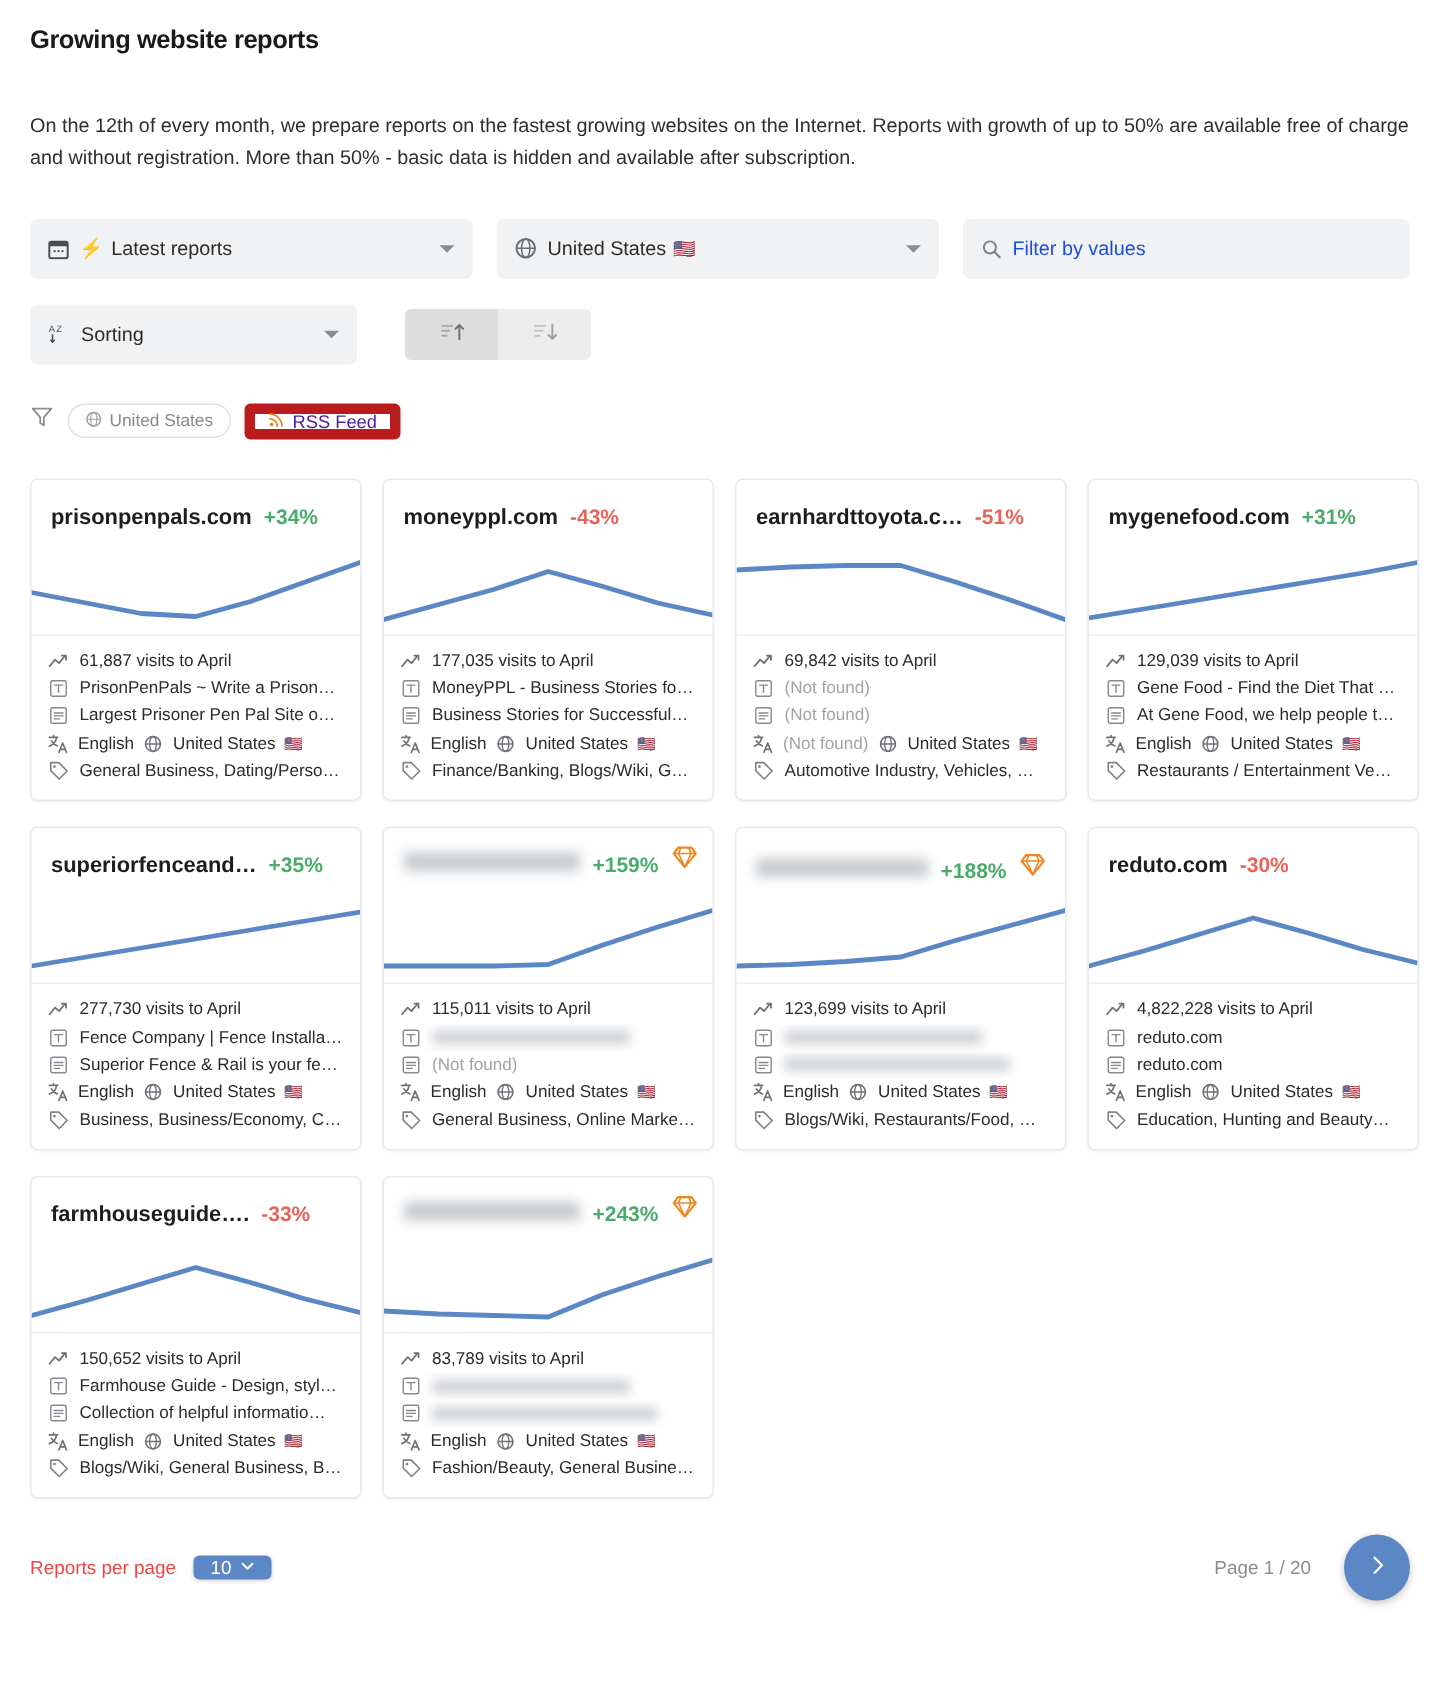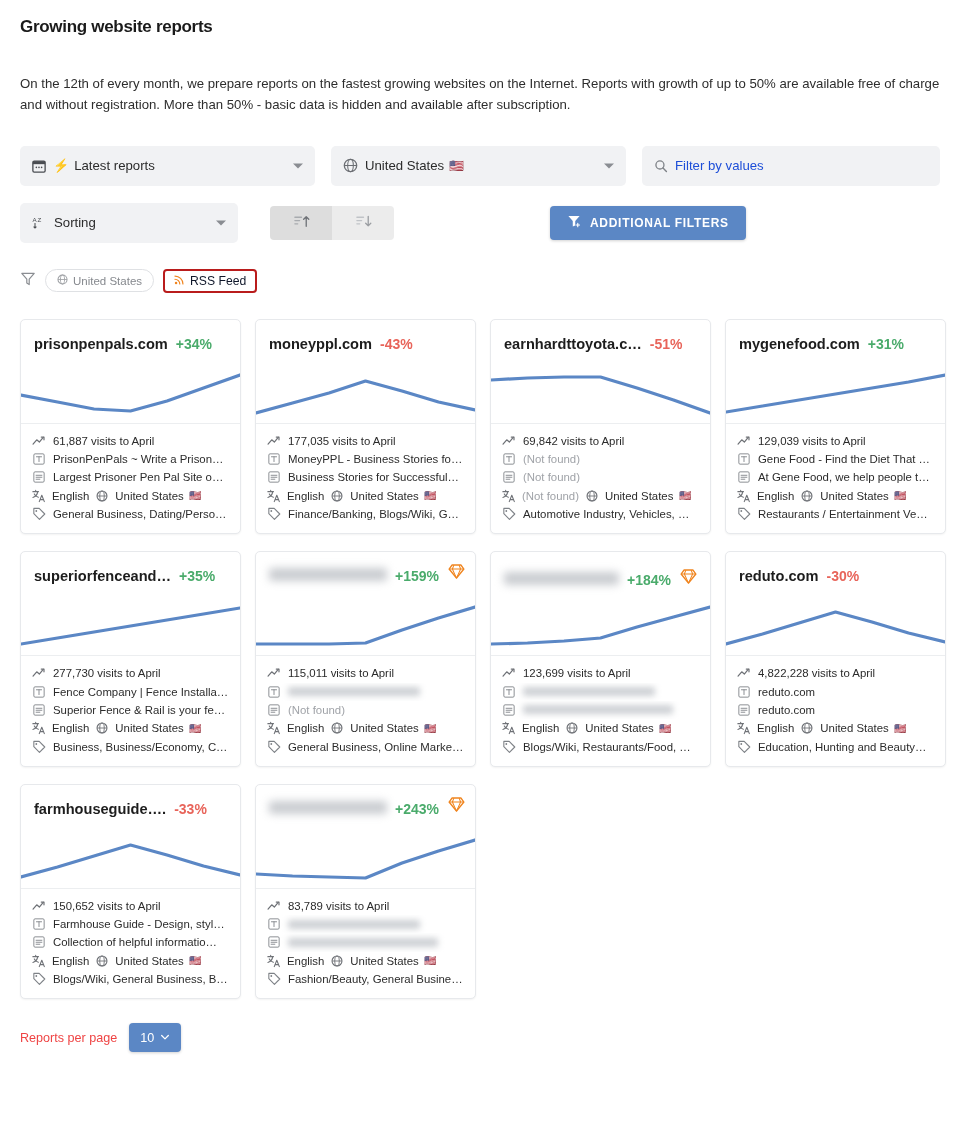--- a/index.html
+++ b/index.html
@@ -110,23 +110,23 @@
     border-radius: 13px;
     height: 23px;
     display: flex; align-items: center; gap: 5px;
     padding: 0 11px;
     font-size: 11.5px;
     color: #86898e;
     background: #fff;
     cursor: pointer;
   }
   .chip-rss {
-    border: 2px solid #b91c1c;
+    border: 7px solid #b91c1c;
     border-radius: 4px;
-    color: #0f172a;
+    color: #4c1d95;
     height: 24px;
     display: flex; align-items: center; gap: 5px;
     padding: 0 9px;
     font-size: 12.2px;
     background: #fff;
     cursor: pointer;
   }
 
   
   .grid {
@@ -207,21 +207,21 @@
     align-items: center;
     margin-top: 24px;
   }
   .rpp-label { font-size: 12.6px; color: #ef4444; }
   .rpp-select {
     margin-left: 12px;
     background: #5b87c5;
     color: #fff;
     border: none;
     border-radius: 4px;
-    height: 29px;
+    height: 16px;
     padding: 0 11px;
     font-size: 12.6px;
     display: flex; align-items: center; gap: 6px;
     cursor: pointer;
     box-shadow: 0 1px 3px rgba(0,0,0,0.18);
   }
   .pager { margin-left: auto; display: flex; align-items: center; gap: 22px; }
   .page-label { font-size: 12.6px; color: #8a8d92; }
   .next-btn {
     width: 44px; height: 44px;
@@ -307,29 +307,20 @@
       <button class="sort-btn">
         <span>
           <svg width="17" height="17" viewBox="0 0 18 18">
               <path d="M2 4.5h7M2 8h5M2 11.5h3" stroke="#c0c3c7" stroke-width="1.4" stroke-linecap="round"></path>
               <path d="M14 3.5v10M11.3 10.9L14 13.6l2.7-2.7" fill="none" stroke="#9b9ea2" stroke-width="1.4" stroke-linecap="round" stroke-linejoin="round"></path>
             </svg>
         </span>
       </button>
     </div>
 
-    <button class="btn-addfilters">
-      <span>
-        <svg width="14" height="14" viewBox="0 0 16 16">
-            <path d="M1.6 2.2h12.8L9.4 8v5.2L6.6 14.4V8z" fill="#ffffff"></path>
-            <path d="M12.3 10.6v4M10.3 12.6h4" stroke="#ffffff" stroke-width="1.3" stroke-linecap="round"></path>
-          </svg>
-      </span>
-      <span>ADDITIONAL FILTERS</span>
-    </button>
   </div>
 
   <div class="chip-row">
     <span>
       <svg width="16" height="16" viewBox="0 0 16 16">
           <path d="M1.8 2.4h12.4L9.2 8.2v5.4L6.8 12V8.2z" fill="none" stroke="#8a8d92" stroke-width="1.2" stroke-linejoin="round"></path>
         </svg>
     </span>
     <span class="chip">
       <span>
@@ -768,21 +759,21 @@
               </svg>
             </span>
             <span class="txt">General Business, Online Marke…</span>
           </div>
         </div>
       </div>
       <div class="card">
         <div class="card-head">
           <div class="card-title-line">
             <span class="card-domain blurred"></span>
-            <span class="pct up">+184%</span>
+            <span class="pct up">+188%</span>
             <span class="gem inline"><span class="gem-wrap"><svg width="17" height="17" viewBox="0 0 18 18">
                   <path d="M4.2 2.2h9.6l3 4.2L9 16 1.2 6.4z" fill="none" stroke="#f0851f" stroke-width="1.5" stroke-linejoin="round"></path>
                   <path d="M1.2 6.4h15.6M6.2 2.2L4.6 6.4 9 16M11.8 2.2l1.6 4.2L9 16" fill="none" stroke="#f0851f" stroke-width="1.1"></path>
                 </svg></span></span>
           </div>
           <div class="spark">
             <svg viewBox="0 0 198 62" preserveAspectRatio="none">
               <polyline points="0,51 33,50 66,48 99,45 132,34 165,24 198,14" fill="none" stroke="#5b87c5" stroke-width="3.2" stroke-linecap="round" stroke-linejoin="round" vector-effect="non-scaling-stroke"></polyline>
             </svg>
           </div>
@@ -1060,14 +1051,24 @@
   <div class="footer">
     <span class="rpp-label">Reports per page</span>
     <button class="rpp-select">
       <span>10</span>
       <span>
         <svg width="10" height="10" viewBox="0 0 12 12">
             <path d="M2 4.2L6 8.2l4-4" fill="none" stroke="#ffffff" stroke-width="1.5" stroke-linecap="round" stroke-linejoin="round"></path>
           </svg>
       </span>
     </button>
+    <div class="pager">
+      <span class="page-label">Page 1 / 20</span>
+      <button class="next-btn">
+        <span>
+          <svg width="15" height="15" viewBox="0 0 16 16">
+              <path d="M5.8 2.6L11 8l-5.2 5.4" fill="none" stroke="#ffffff" stroke-width="1.6" stroke-linecap="round" stroke-linejoin="round"></path>
+            </svg>
+        </span>
+      </button>
+    </div>
   </div>
 </div>
 
 </body></html>

